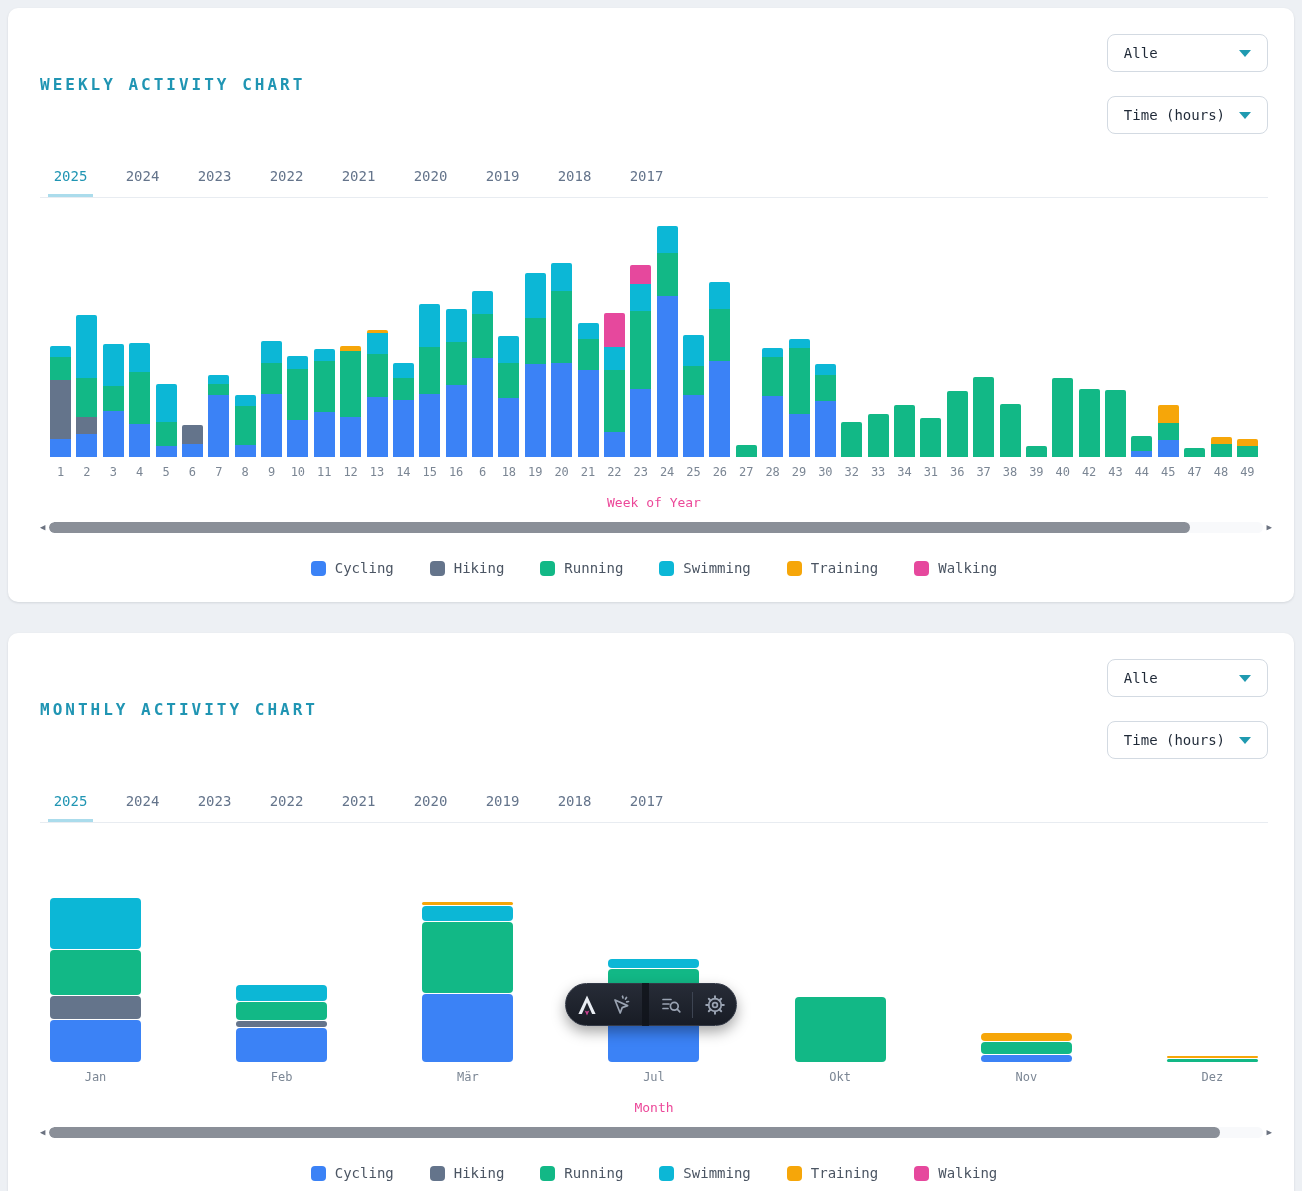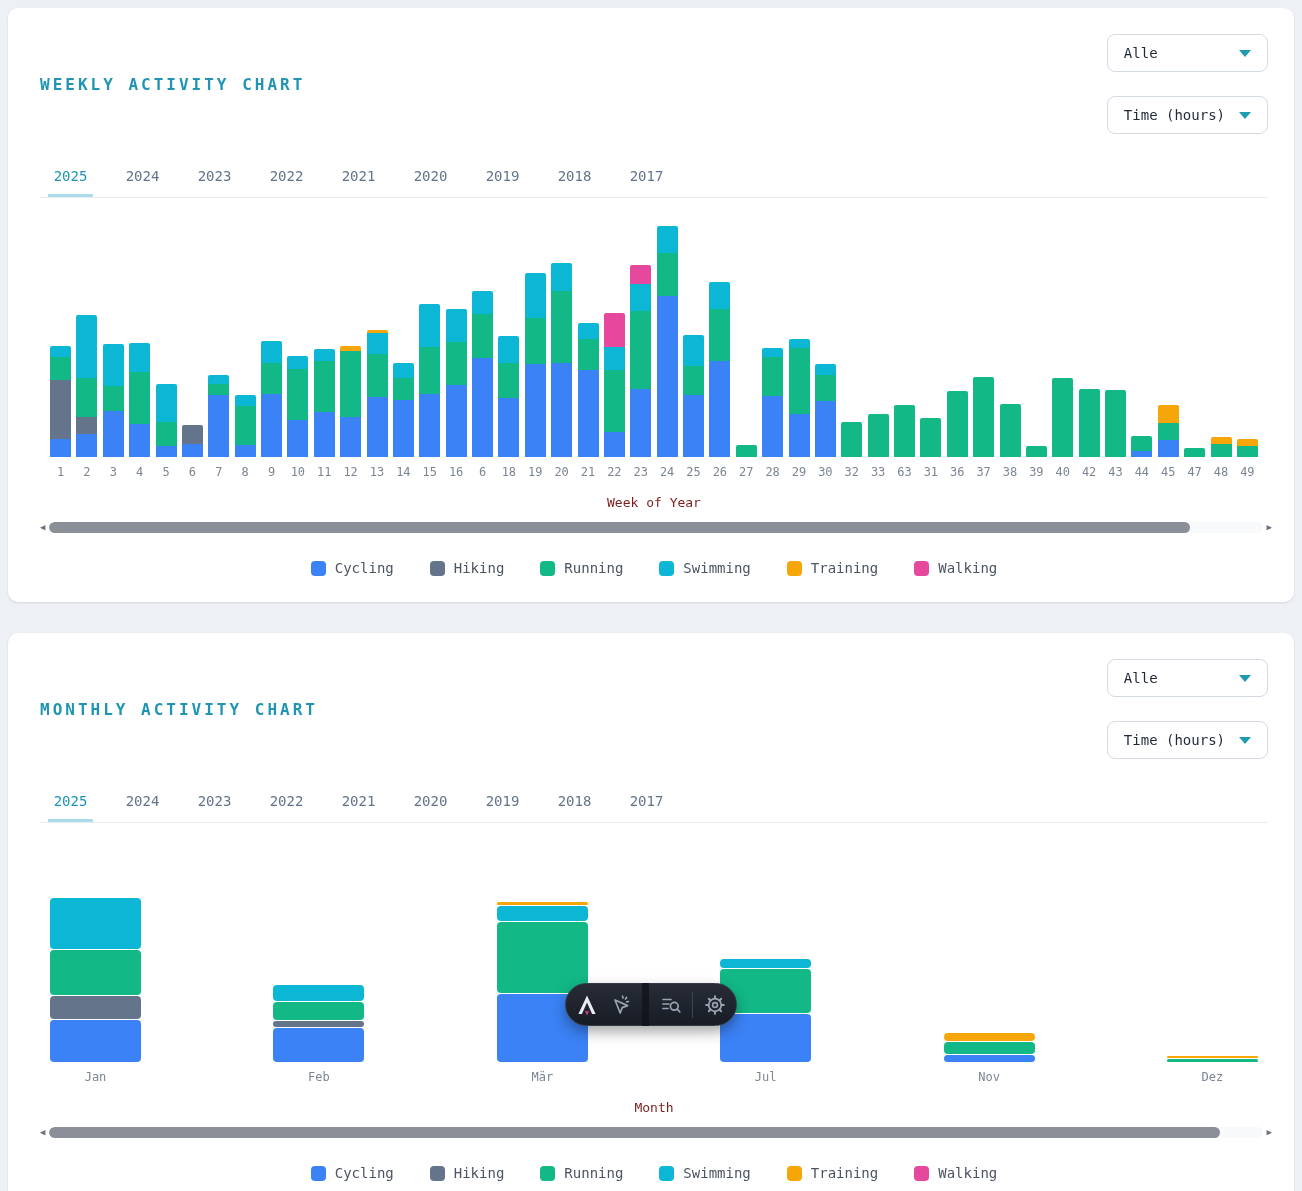--- a/index.html
+++ b/index.html
@@ -88,21 +88,21 @@
   .monthly .bar-col { width: 91px; }
   .tick {
     margin-top: 8px;
     font-size: 12px;
     color: #7b8694;
     height: 16px;
   }
   .axis-label {
     text-align: center;
     font-size: 13px;
-    color: #7f1d1d;
+    color: #ec4899;
     margin-top: 14px;
   }
   .scrollbar {
     width: 1232px;
     margin: 10px auto 0;
     display: flex;
     align-items: center;
     gap: 4px;
     height: 14px;
   }
@@ -435,21 +435,21 @@
       <div class="bar-col">
         <div class="bar">
           <div class="seg" style="height: 43px; background: rgb(18, 184, 134);"></div>
         </div>
         <div class="tick">33</div>
       </div>
       <div class="bar-col">
         <div class="bar">
           <div class="seg" style="height: 52px; background: rgb(18, 184, 134);"></div>
         </div>
-        <div class="tick">63</div>
+        <div class="tick">34</div>
       </div>
       <div class="bar-col">
         <div class="bar">
           <div class="seg" style="height: 39px; background: rgb(18, 184, 134);"></div>
         </div>
         <div class="tick">31</div>
       </div>
       <div class="bar-col">
         <div class="bar">
           <div class="seg" style="height: 66px; background: rgb(18, 184, 134);"></div>
@@ -617,20 +617,26 @@
         </div>
         <div class="tick">Mär</div>
       </div>
       <div class="bar-col">
         <div class="bar">
           <div class="seg" style="height: 48px; background: rgb(59, 130, 246);"></div>
           <div class="seg" style="height: 44px; background: rgb(18, 184, 134);"></div>
           <div class="seg" style="height: 9px; background: rgb(12, 183, 214);"></div>
         </div>
         <div class="tick">Jul</div>
+      </div>
+      <div class="bar-col">
+        <div class="bar">
+          <div class="seg" style="height: 65px; background: rgb(18, 184, 134);"></div>
+        </div>
+        <div class="tick">Okt</div>
       </div>
       <div class="bar-col">
         <div class="bar">
           <div class="seg" style="height: 7px; background: rgb(59, 130, 246);"></div>
           <div class="seg" style="height: 12px; background: rgb(18, 184, 134);"></div>
           <div class="seg" style="height: 8px; background: rgb(246, 166, 9);"></div>
         </div>
         <div class="tick">Nov</div>
       </div>
       <div class="bar-col">

